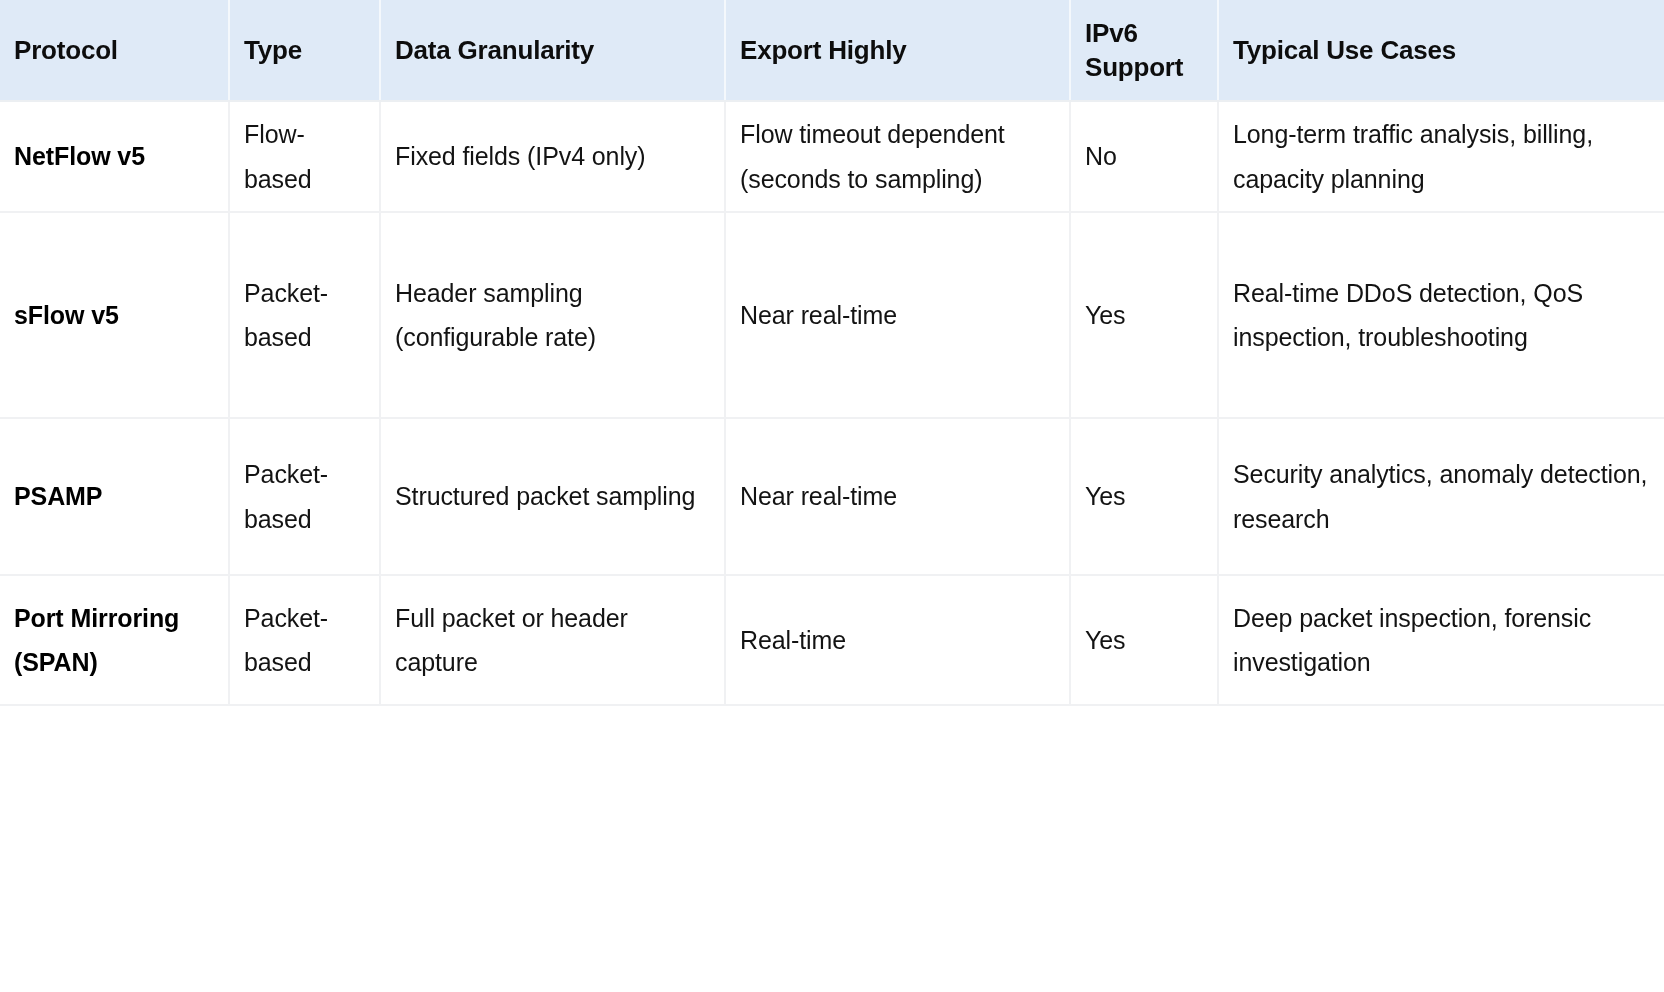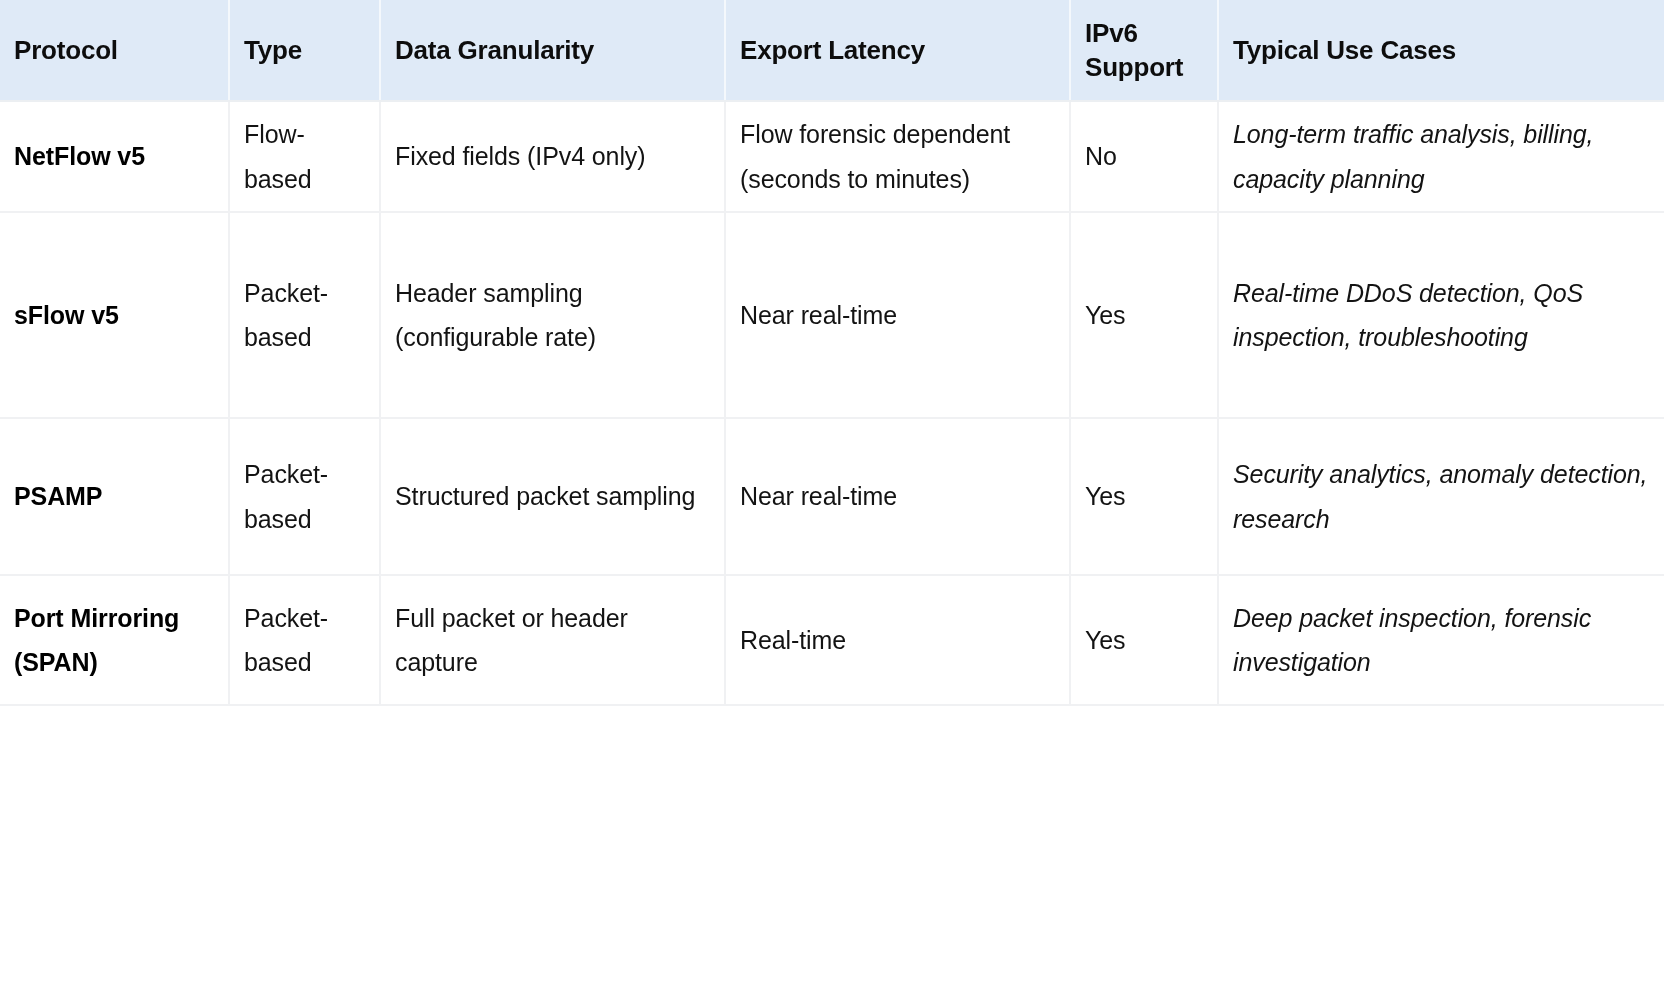--- a/index.html
+++ b/index.html
@@ -55,21 +55,21 @@
     font-size: 25px;
     font-weight: normal;
     line-height: 1.78;
     color: #131313;
     padding: 10px 16px 10px 14px;
     border-right: 2px solid #f0f1f3;
     border-bottom: 2px solid #f0f1f3;
     box-sizing: border-box;
     letter-spacing: -0.1px;
   }
-  table.cmp tbody td:last-child { border-right: none; font-style: italic; }
+  table.cmp tbody td:last-child { border-right: none; }
   table.cmp tbody td.protocol {
     font-weight: bold;
     color: #000000;
   }
 
   
   tr[data-row="0"] td { height: 111px; }
   tr[data-row="1"] td { height: 156px; }
   tr[data-row="2"] td { height: 152px; }
   tr[data-row="3"] td { height: 206px; }
@@ -87,31 +87,31 @@
       <col class="c-gran">
       <col class="c-latency">
       <col class="c-ipv6">
       <col class="c-use">
     </colgroup>
     <thead>
       <tr>
         <th>Protocol</th>
         <th>Type</th>
         <th>Data Granularity</th>
-        <th>Export Latency</th>
+        <th>Export Highly</th>
         <th>IPv6 Support</th>
         <th>Typical Use Cases</th>
       </tr>
     </thead>
     <tbody>
       <tr data-row="0">
         <td class="protocol">NetFlow v5</td>
         <td>Flow-based</td>
         <td>Fixed fields (IPv4 only)</td>
-        <td>Flow forensic dependent (seconds to minutes)</td>
+        <td>Flow timeout dependent (seconds to sampling)</td>
         <td>No</td>
         <td>Long-term traffic analysis, billing, capacity planning</td>
       </tr>
       <tr data-row="3">
         <td class="protocol">sFlow v5</td>
         <td>Packet-based</td>
         <td>Header sampling (configurable rate)</td>
         <td>Near real-time</td>
         <td>Yes</td>
         <td>Real-time DDoS detection, QoS inspection, troubleshooting</td>

